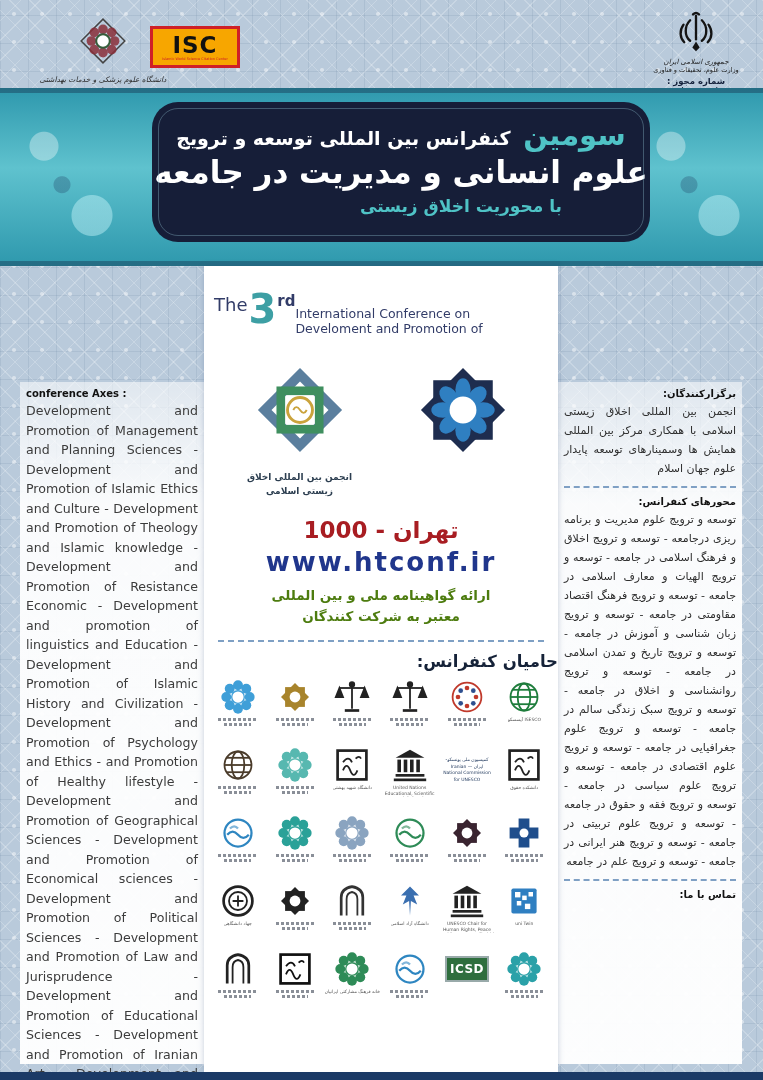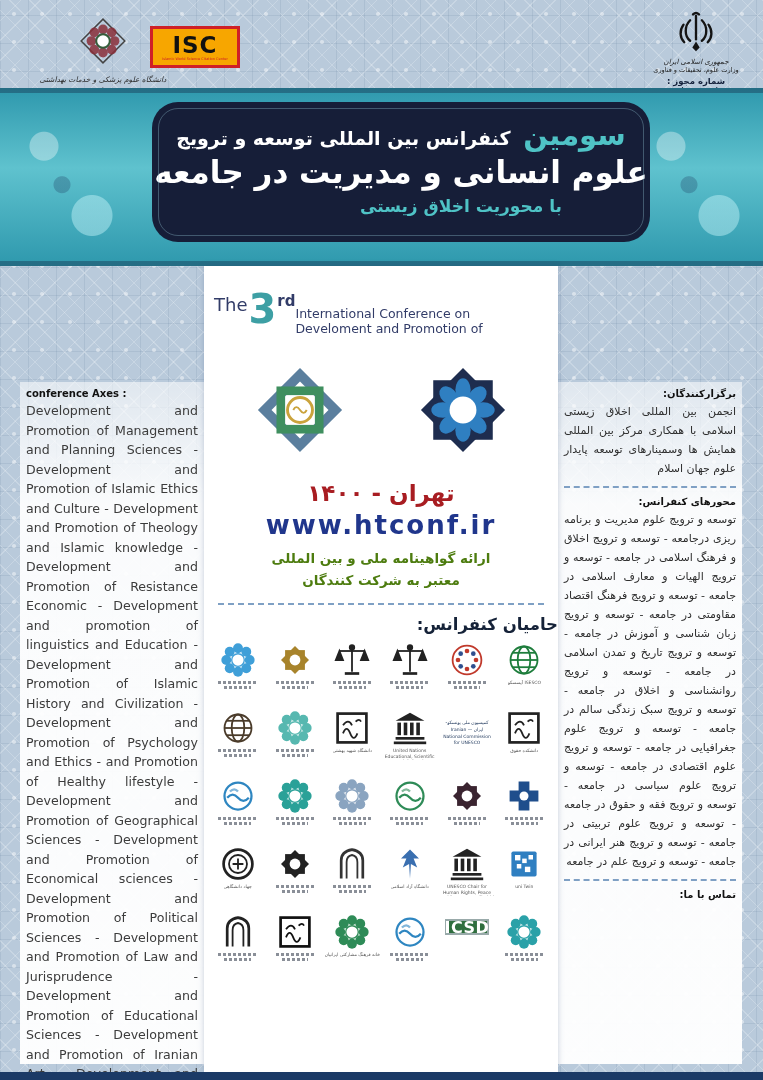--- a/index.html
+++ b/index.html
@@ -63,22 +63,22 @@
   .cert { text-align:center; color:#4d7c0f; font-size:13.5px; font-weight:bold; direction:rtl; margin:8px auto 0; width:250px; line-height:1.6; }
   .dash { border-top:2px dashed #7fa0c4; margin:12px 14px 0 14px; }
   .sp-head { text-align:right; direction:rtl; color:#152238; font-size:16.5px; font-weight:bold; margin-top:10px; }
   .sp-grid { display:grid; grid-template-columns:repeat(6,1fr); gap:2px 2px; padding:8px 6px 0 6px; }
   .sp-cell { height:66px; display:flex; flex-direction:column; align-items:center; justify-content:flex-start; overflow:hidden; }
   .sp-cell svg { width:36px; height:36px; display:block; }
   .sp-cell .cap { font-size:4.5px; color:#555; text-align:center; line-height:1.25; margin-top:2px; max-height:12px; overflow:hidden; direction:rtl; }
   .sp-cell .squig { width:70%; height:3px; margin:3px auto 0;
     background:repeating-linear-gradient(90deg,#8a8f98 0 3px, rgba(255,255,255,0) 3px 5px); }
   .sp-cell .squig.s2 { width:48%; margin-top:2px; }
-  .sp-cell .lbox { width:44px; height:16px; margin-top:5px; border:2px solid #9aa; display:flex; align-items:center; justify-content:center;
-    color:#fff; font-weight:bold; font-size:16px; letter-spacing:.5px;text-align:center; }
+  .sp-cell .lbox { width:44px; height:26px; margin-top:5px; border:2px solid #9aa; display:flex; align-items:center; justify-content:center;
+    color:#fff; font-weight:bold; font-size:12px; letter-spacing:.5px;text-align:center; }
   .sp-cell .tlines { font-size:4.5px; color:#334; text-align:center; line-height:1.5; margin-top:10px; direction:rtl; padding:0 2px; }
   
   .side-col { position:absolute; top:382px; width:184px; height:682px; padding:6px 6px;
     background:linear-gradient(180deg, rgba(255,255,255,.55), rgba(255,255,255,.93) 18%, rgba(255,255,255,.96)); }
   .left-col { left:20px; }
   .right-col { left:558px; direction:rtl; }
   .left-col h3 { font-size:10px; color:#111; margin-bottom:2px; }
   .left-col p { font-size:12.6px; line-height:19.5px; color:#3c3c3c; text-align:justify; }
   .right-col h3 { font-size:10px; color:#111; margin-bottom:3px; }
   .right-col p { font-size:11px; line-height:19px; color:#2e2e2e; text-align:justify; }
@@ -158,41 +158,42 @@
     </div>
 
     <div class="org-logos">
       <div class="org">
         <svg width="96" height="96" viewBox="0 0 100 100">
           <rect x="24" y="24" width="52" height="52" fill="none" stroke="#5b7f9e" stroke-width="10" transform="rotate(45 50 50)"></rect>
           <rect x="30" y="30" width="40" height="40" fill="none" stroke="#3f8f5f" stroke-width="9"></rect>
           <circle cx="50" cy="50" r="13" fill="#fff" stroke="#caa33c" stroke-width="3"></circle>
           <path d="M43 50 q3 -6 7 0 t7 0" fill="none" stroke="#caa33c" stroke-width="2"></path>
         </svg>
+        <div class="cap">انجمن بین المللی اخلاق زیستی اسلامی</div>
       </div>
       <div class="org">
         <svg width="96" height="96" viewBox="0 0 100 100">
           <rect x="19" y="19" width="62" height="62" fill="#1e2d4f"></rect>
           <rect x="19" y="19" width="62" height="62" fill="#1e2d4f" transform="rotate(45 50 50)"></rect>
           <g fill="#2f7fc1">
             <ellipse cx="50" cy="29" rx="8" ry="12"></ellipse>
             <ellipse cx="50" cy="71" rx="8" ry="12"></ellipse>
             <ellipse cx="29" cy="50" rx="12" ry="8"></ellipse>
             <ellipse cx="71" cy="50" rx="12" ry="8"></ellipse>
             <ellipse cx="35" cy="35" rx="8" ry="11" transform="rotate(-45 35 35)"></ellipse>
             <ellipse cx="65" cy="35" rx="8" ry="11" transform="rotate(45 65 35)"></ellipse>
             <ellipse cx="35" cy="65" rx="8" ry="11" transform="rotate(45 35 65)"></ellipse>
             <ellipse cx="65" cy="65" rx="8" ry="11" transform="rotate(-45 65 65)"></ellipse>
           </g>
           <circle cx="50" cy="50" r="14" fill="#fff"></circle>
         </svg>
       </div>
     </div>
 
-    <div class="city">تهران - ۱۴۰۰</div>
+    <div class="city">تهران - 1000</div>
     <div class="site">www.htconf.ir</div>
     <div class="cert">ارائه گواهینامه ملی و بین المللی معتبر به شرکت کنندگان</div>
     <div class="dash"></div>
     <div class="sp-head">حامیان کنفرانس:</div>
     <div class="sp-grid">
         <div class="sp-cell">
           <div style="color: rgb(63, 159, 216);">
             <svg viewBox="0 0 40 40" fill="currentColor">
               <circle cx="20" cy="7" r="5.5"></circle>
               <circle cx="29.2" cy="10.8" r="5.5"></circle>

